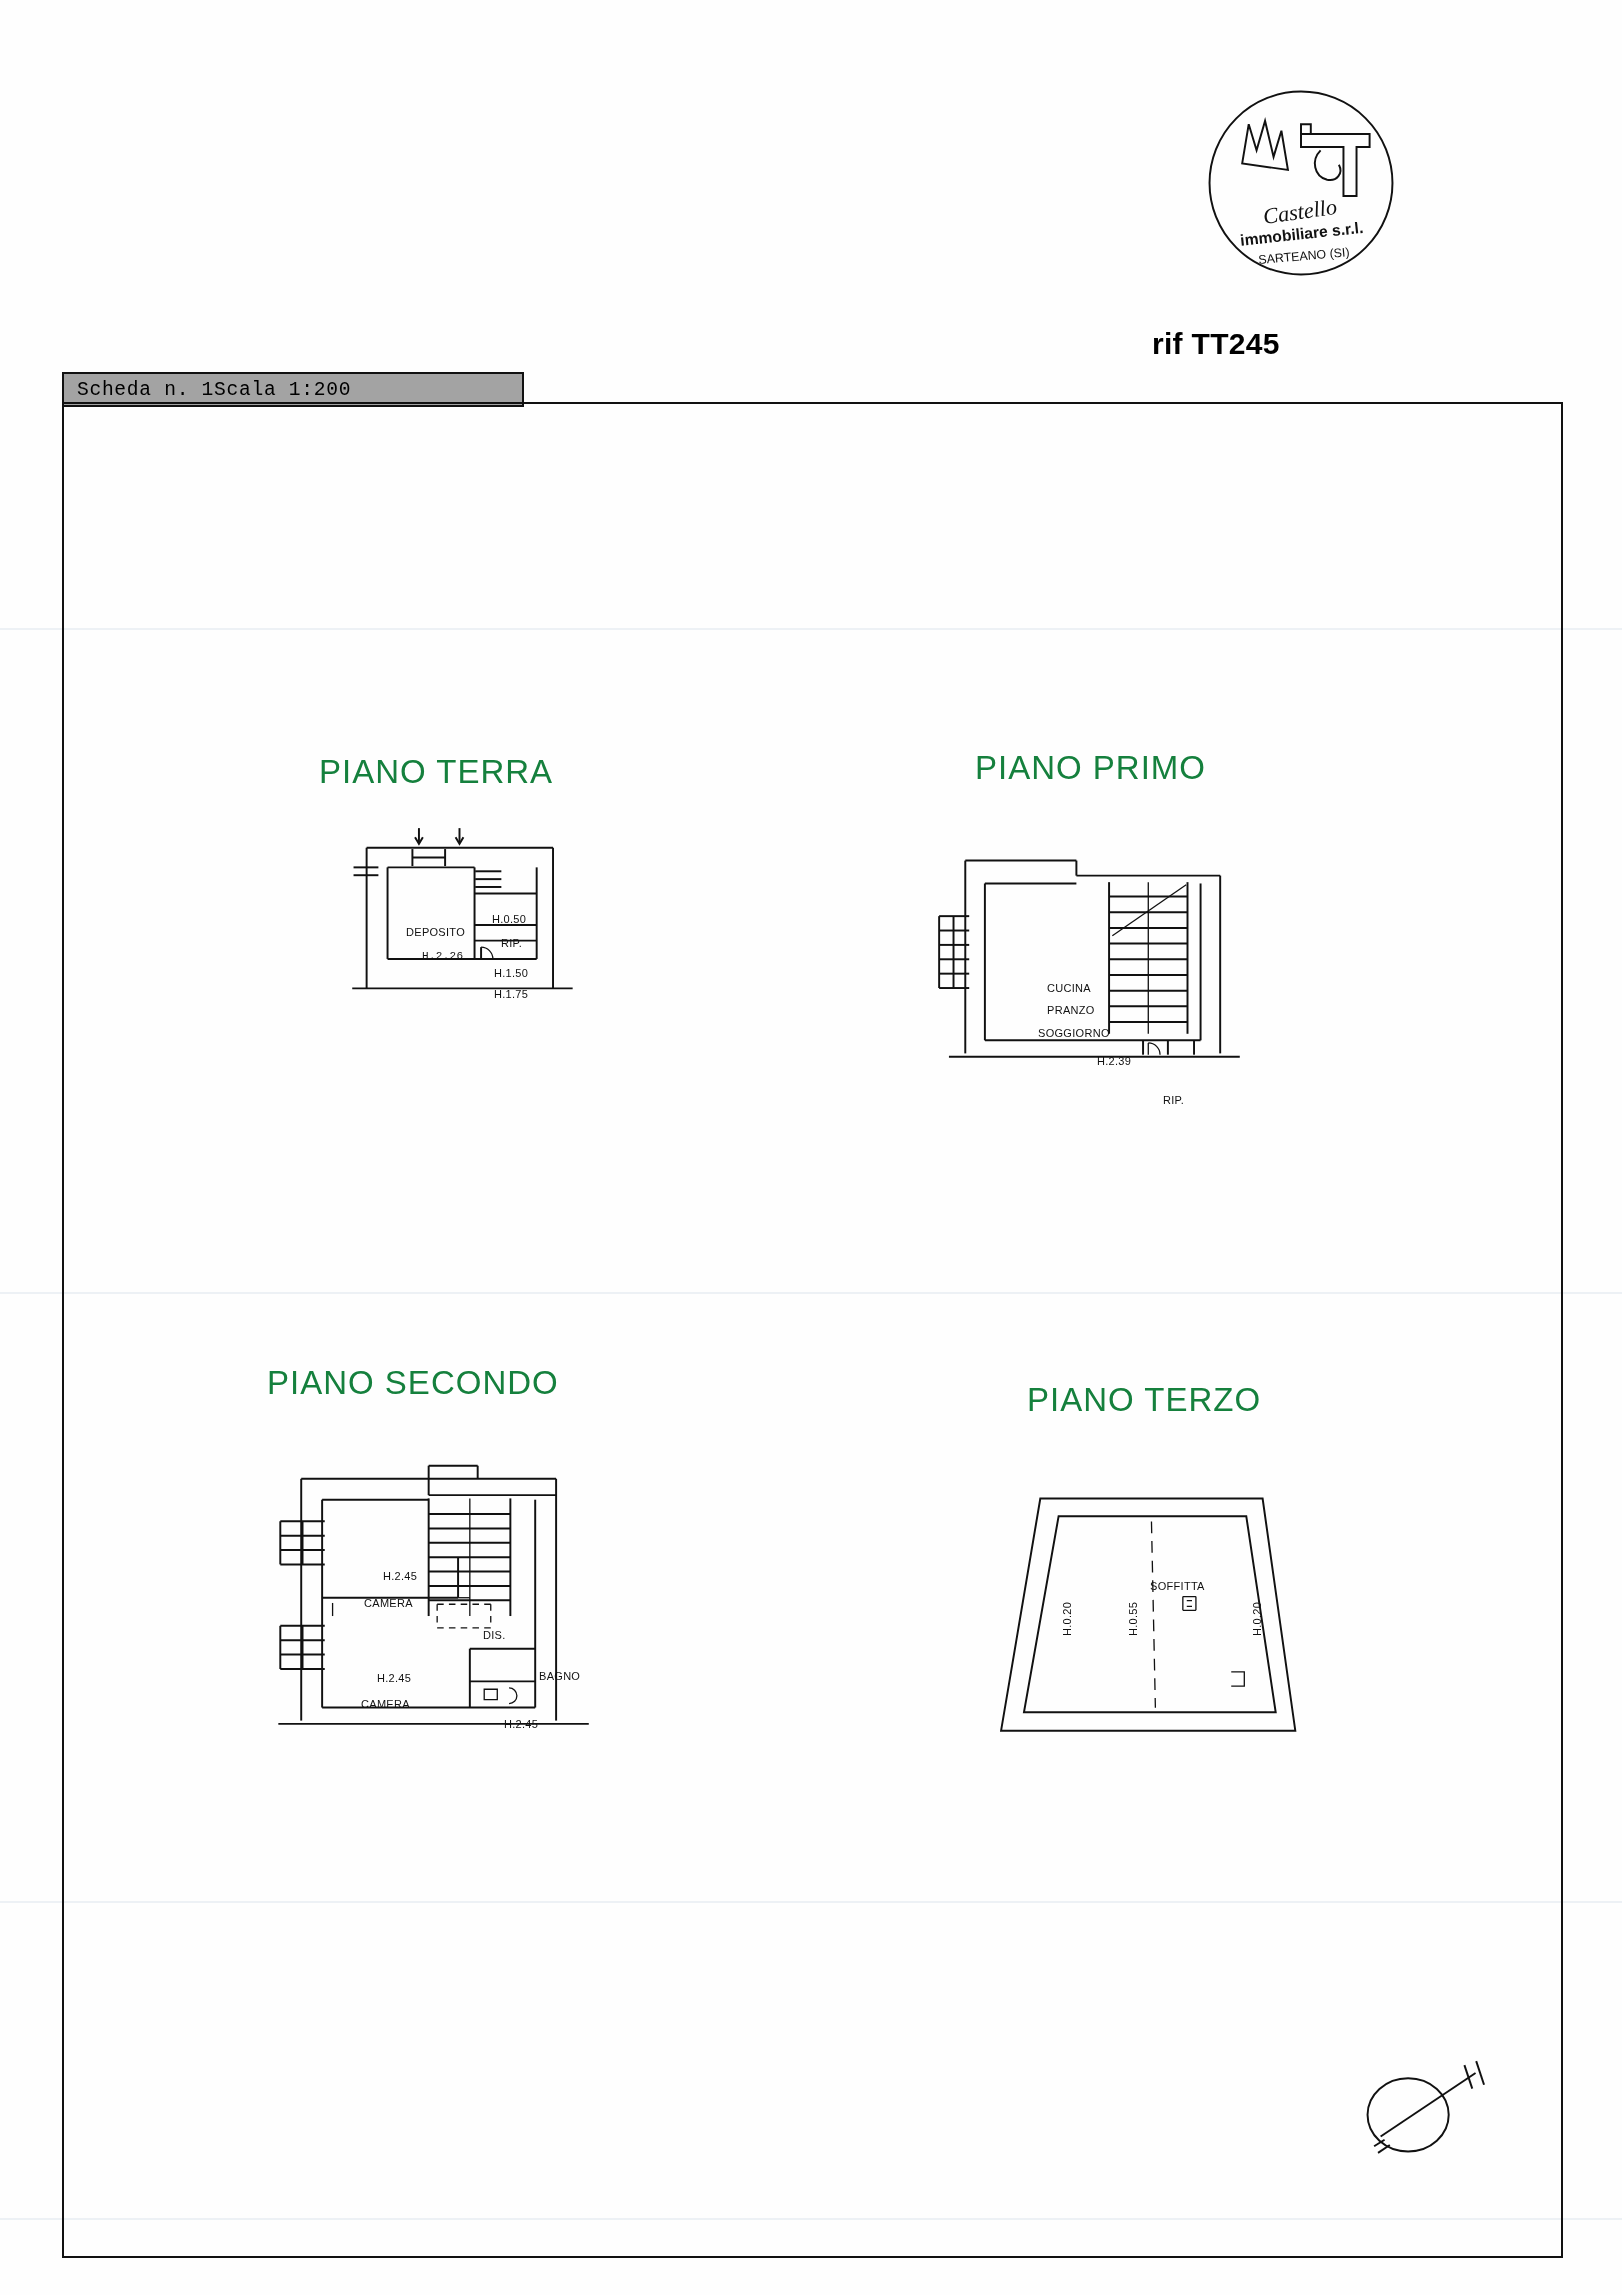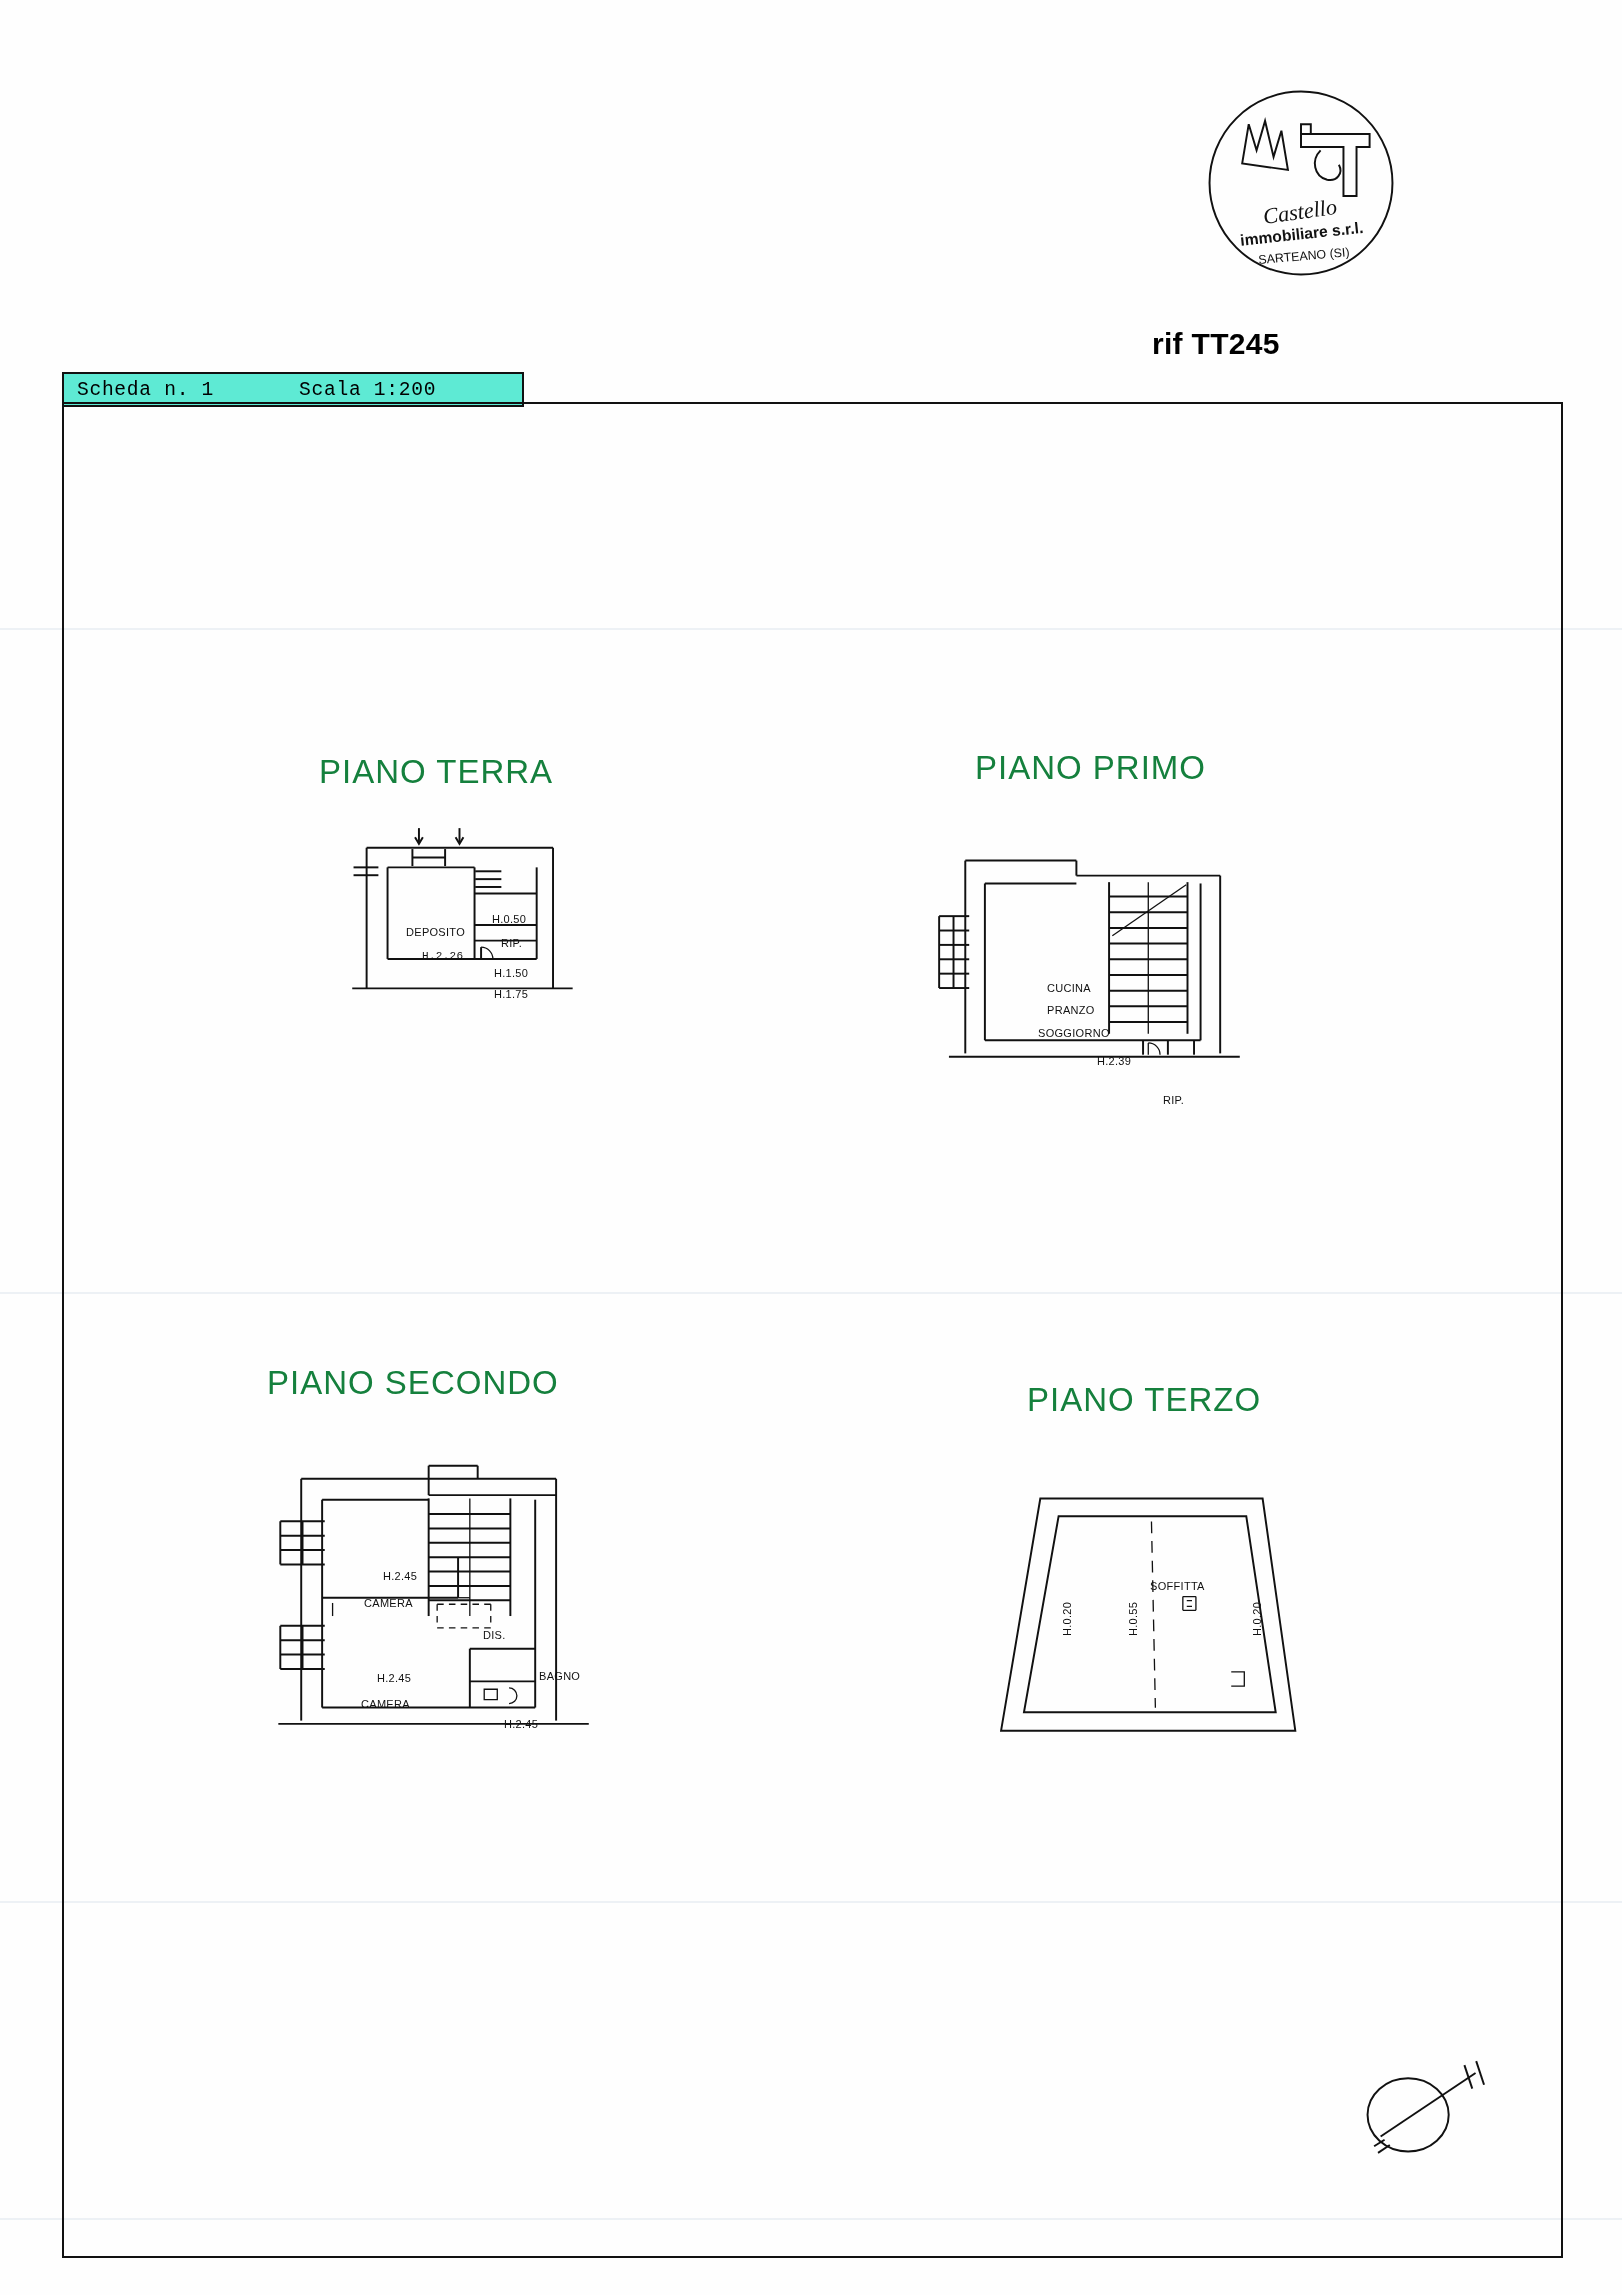--- a/index.html
+++ b/index.html
@@ -19,26 +19,26 @@
     position:absolute;left:1152px;top:327px;font-size:30px;font-weight:700;letter-spacing:0.3px;
   }
 
   
   .frame{
     position:absolute;left:62px;top:402px;width:1497px;height:1852px;
     border:2px solid #111;background:transparent;
   }
   .scheda-box{
     position:absolute;left:62px;top:372px;width:458px;height:31px;
-    border:2px solid #111;border-bottom:2px solid #111;background:#5eead4;
+    border:2px solid #111;border-bottom:2px solid #111;background:#a3a3a3;
     display:flex;align-items:center;
     font-family:"Liberation Mono",monospace;font-size:19.6px;letter-spacing:0.7px;
   }
   .scheda-box .s1{margin-left:13px;}
-  .scheda-box .s2{margin-left:85px;font-family:Liberation Mono, monospace;}
+  .scheda-box .s2{font-family:Liberation Mono, monospace;}
 
   
   .streak{position:absolute;background:#e9eef2;opacity:.8;}
 
   
   .plan-title{position:absolute;font-size:33px;letter-spacing:1px;color:#15803d;white-space:nowrap;}
 
   .plan{position:absolute;}
   .plan svg{display:block;overflow:visible;}
 

